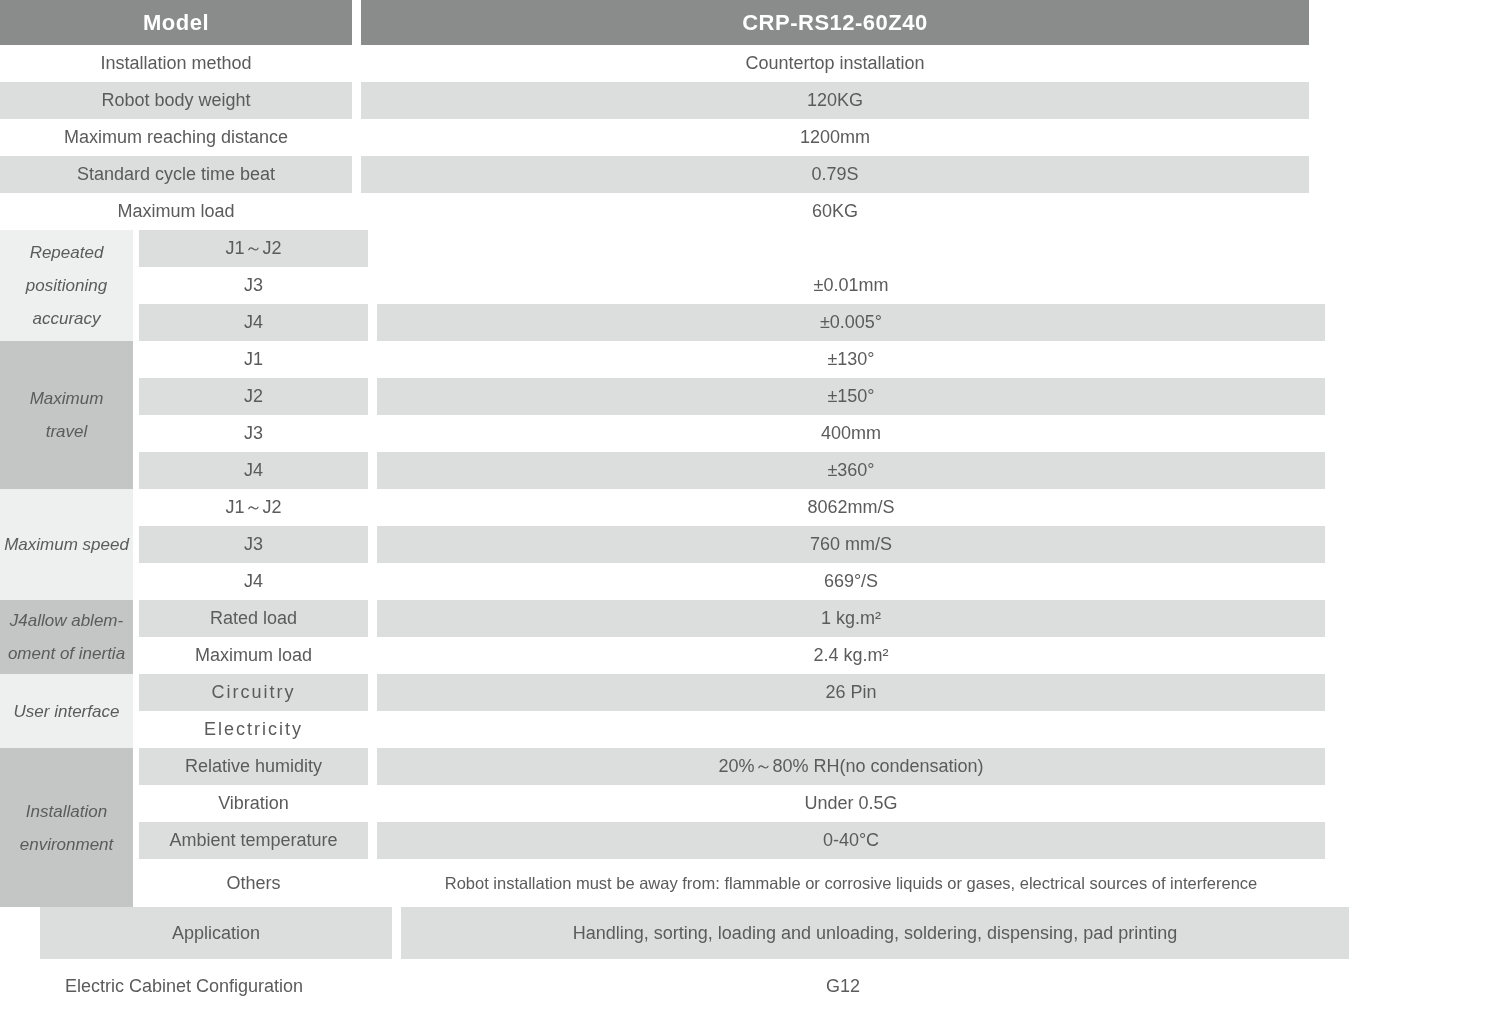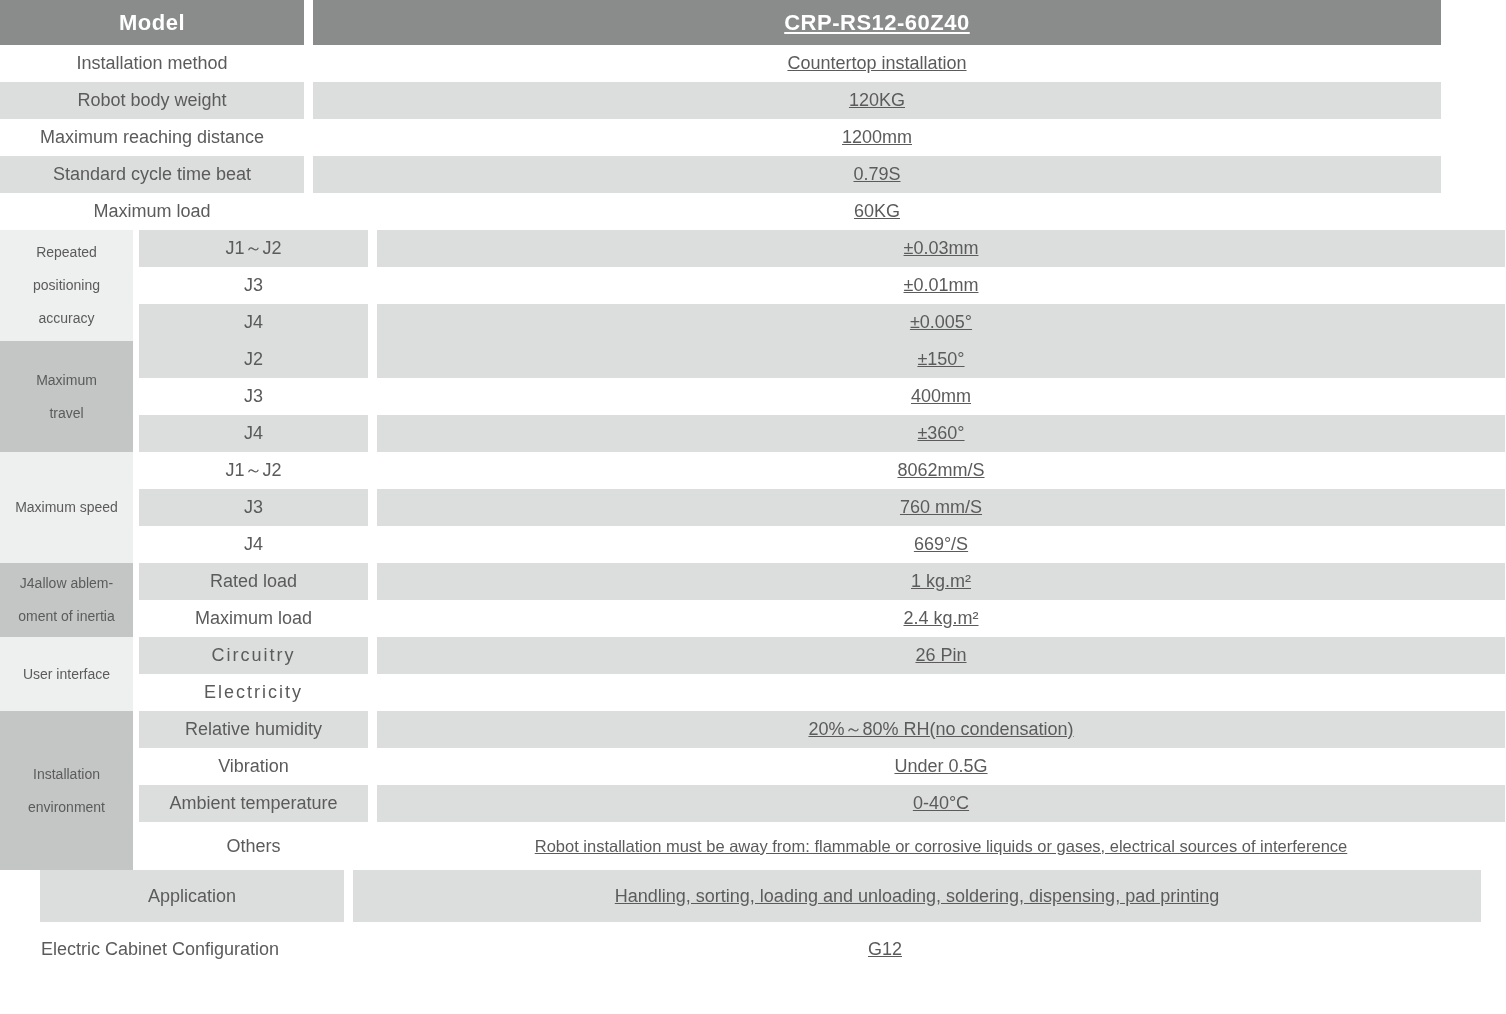--- a/index.html
+++ b/index.html
@@ -19,45 +19,45 @@
     font-family:"Liberation Sans", sans-serif;
     color:var(--text);
     overflow:hidden;
   }
   .row{display:flex;}
   .cell{
     display:flex;align-items:center;justify-content:center;
     text-align:center;font-size:18px;line-height:1.15;
   }
   
-  .w-left{width:304px;}   
+  .w-left{width:352px;}   
   .w-cat{width:133px;}
   .gut1{width:6px;background:var(--white);}
   .w-sub{width:229px;}
   .gut2{width:9px;background:var(--white);}
-  .w-val{width:1128px;text-decoration:underline;}
+  .w-val{width:948px;}
   
   .h-head{height:45px;}
   .h-std{height:37px;}
   .h-tall{height:48px;}
   .h-app{height:52px;padding-left:40px;}
   .h-ecc{height:55px;padding-left:8px;}
   
   .shade{background:var(--row_gray);}
   .plain{background:var(--white);}
   .head-cell{
     background:var(--header_bg);color:var(--header_text);
     font-weight:bold;font-size:22px;letter-spacing:0.5px;
   }
   
   .section{display:flex;}
   .cat{
     display:flex;flex-direction:column;
     align-items:center;justify-content:center;
-    font-size:14px;line-height:33px;
+    font-size:17px;line-height:33px;font-style:italic;
   }
   .cat-light{background:var(--cat_light);}
   .cat-dark{background:var(--cat_dark);}
   .subcol{display:flex;flex-direction:column;}
   .subrow{display:flex;}
   .ls{letter-spacing:2px;}
   .fit{font-size:16.5px;}
 </style>
 </head>
 <body>
@@ -100,21 +100,20 @@
     <div class="cat cat-light w-cat">
       <div>Repeated</div>
       <div>positioning</div>
       <div>accuracy</div>
     </div>
     <div class="gut1"></div>
     <div class="subcol">
       <div class="subrow h-std">
         <div class="cell w-sub shade">J1～J2</div>
         <div class="gut2"></div>
-        <div class="cell w-val shade">±0.03mm</div>
       </div>
       <div class="subrow h-std plain">
         <div class="cell w-sub">J3</div>
         <div class="gut2"></div>
         <div class="cell w-val">±0.01mm</div>
       </div>
       <div class="subrow h-std">
         <div class="cell w-sub shade">J4</div>
         <div class="gut2"></div>
         <div class="cell w-val shade">±0.005°</div>
@@ -122,20 +121,25 @@
     </div>
   </div>
 
   <div class="section">
     <div class="cat cat-dark w-cat">
       <div>Maximum</div>
       <div>travel</div>
     </div>
     <div class="gut1"></div>
     <div class="subcol">
+      <div class="subrow h-std plain">
+        <div class="cell w-sub">J1</div>
+        <div class="gut2"></div>
+        <div class="cell w-val">±130°</div>
+      </div>
       <div class="subrow h-std">
         <div class="cell w-sub shade">J2</div>
         <div class="gut2"></div>
         <div class="cell w-val shade">±150°</div>
       </div>
       <div class="subrow h-std plain">
         <div class="cell w-sub">J3</div>
         <div class="gut2"></div>
         <div class="cell w-val">400mm</div>
       </div>

